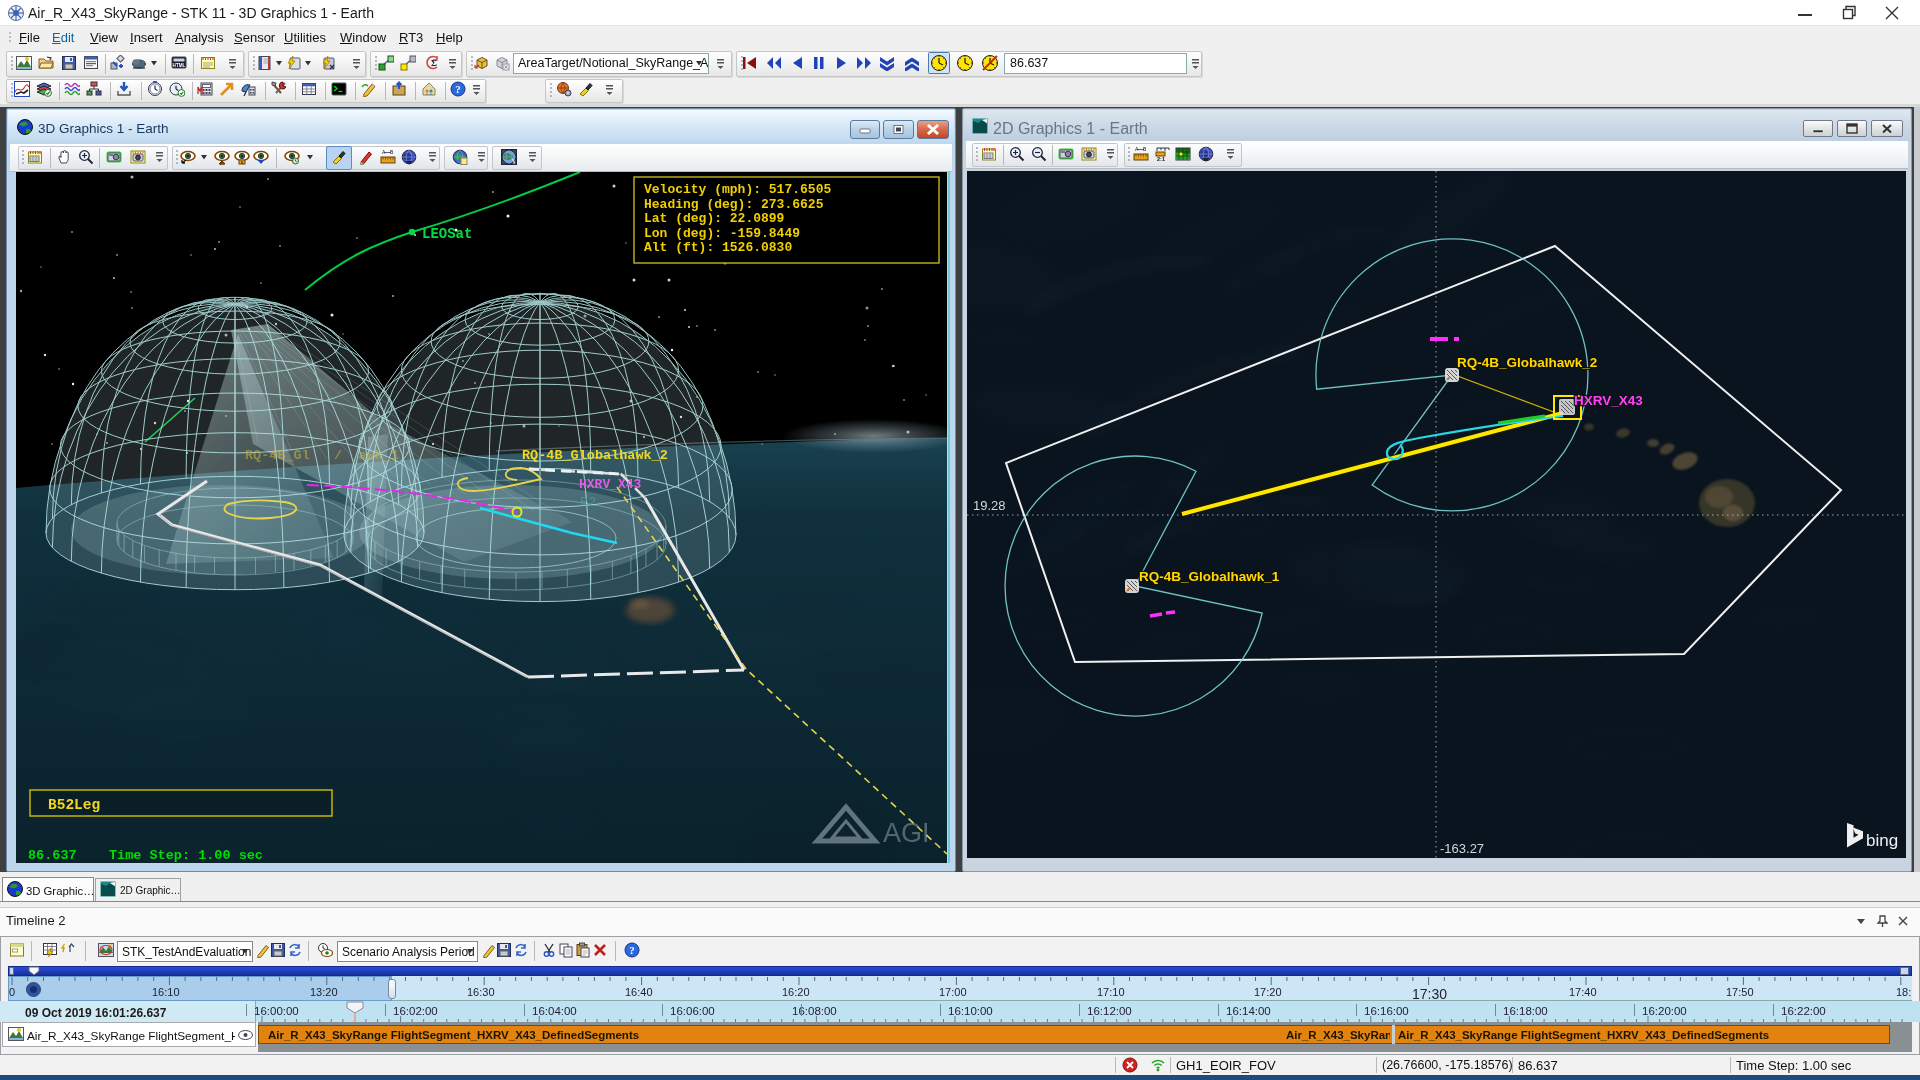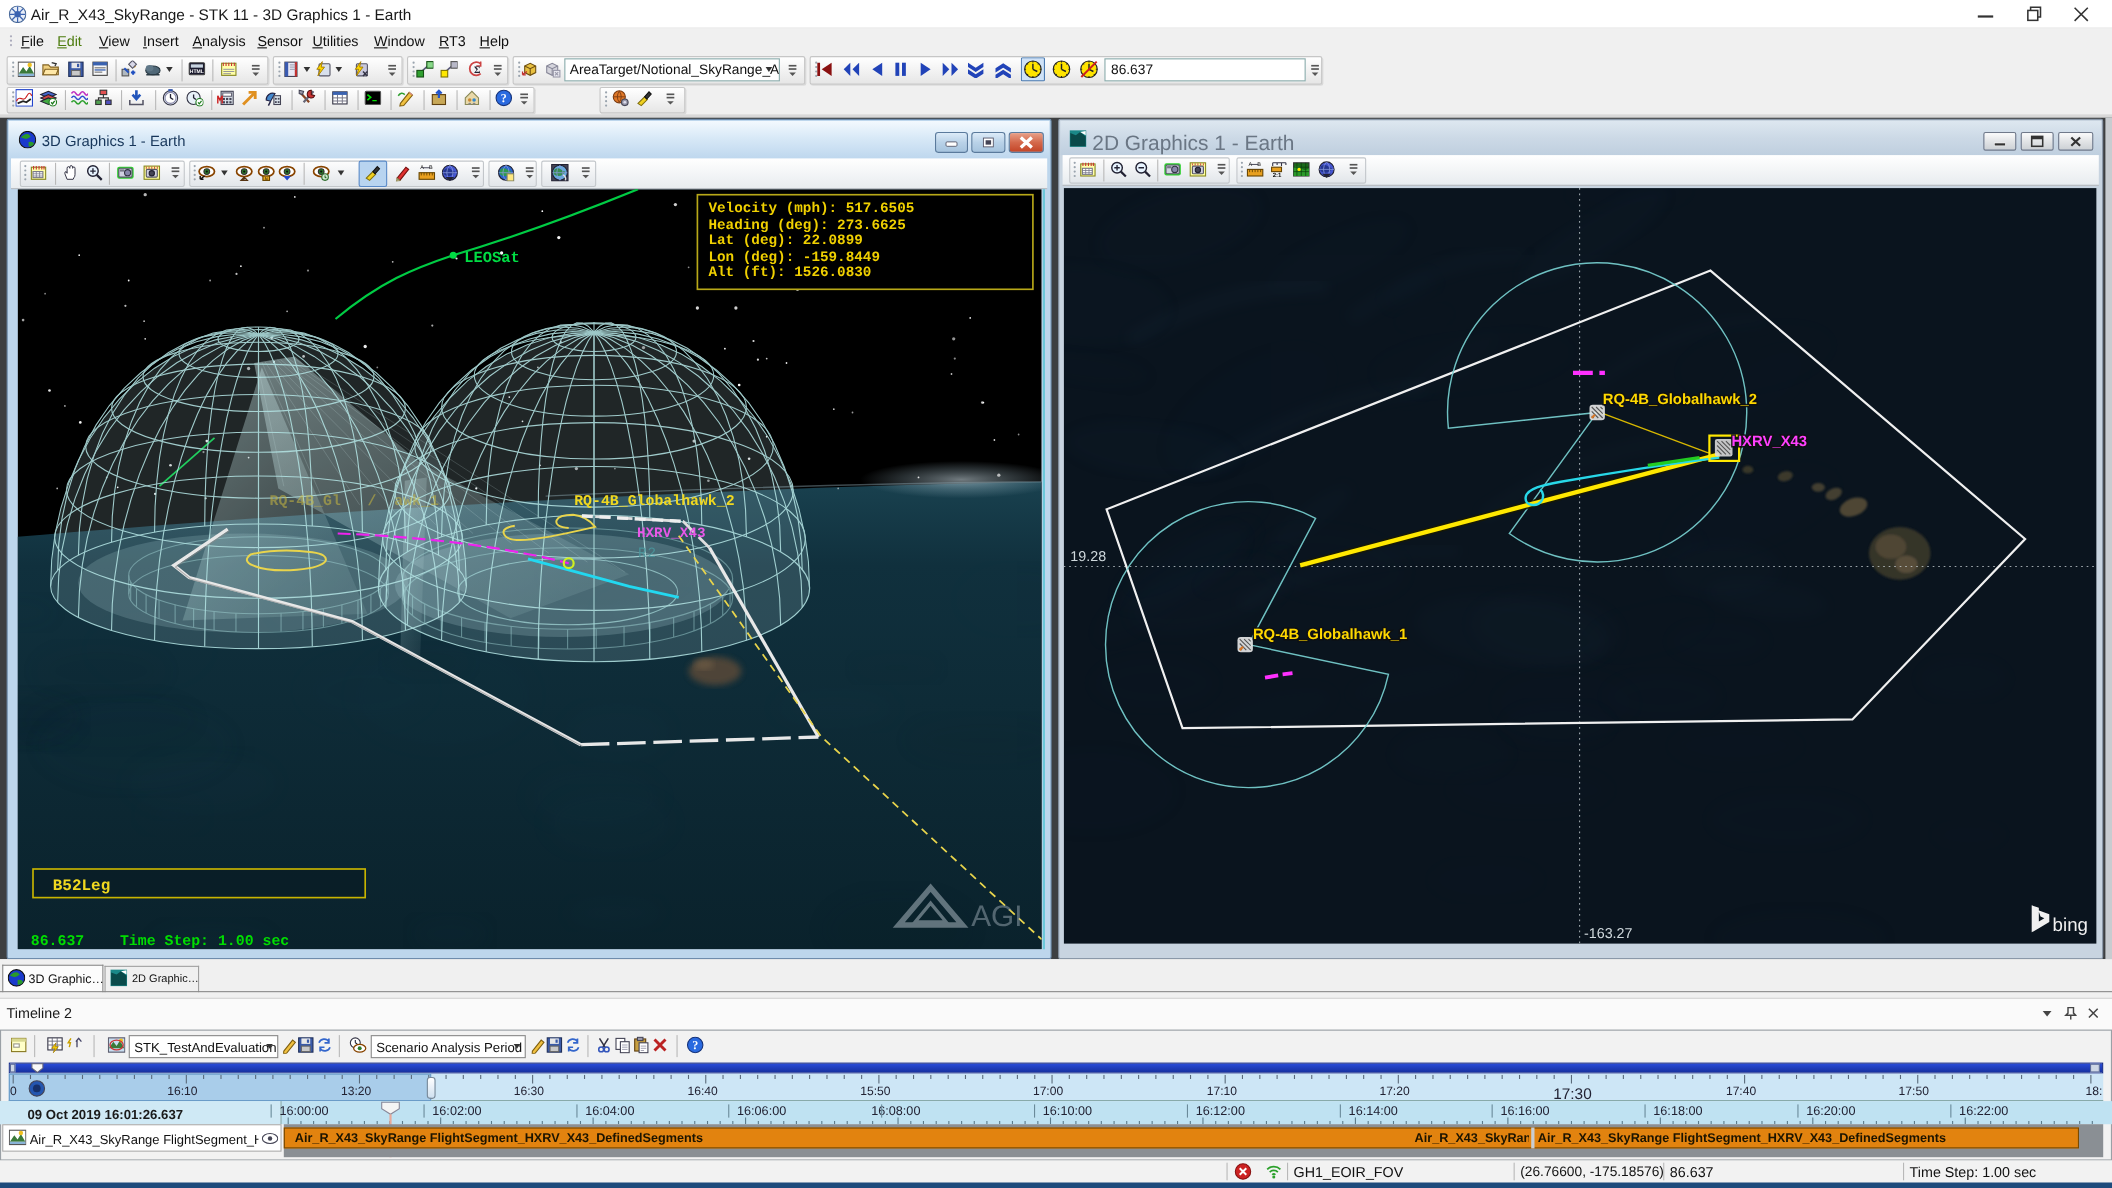--- a/index.html
+++ b/index.html
@@ -22,21 +22,21 @@
     </svg>
 <div class="abs" style="left:28px;top:5px;font-size:14px;color:#1a1a1a">Air_R_X43_SkyRange - STK 11 - 3D Graphics 1 - Earth</div>
 <svg style="position:absolute;left:1795px;top:4px" width="110" height="18" viewBox="0 0 110 18">
       <rect x="3" y="10" width="14" height="2" fill="#333"></rect>
       <rect x="48.5" y="5.5" width="9" height="9" fill="none" stroke="#333" stroke-width="1.4"></rect>
       <path d="M51 5.5 V2.5 h9 v9 h-3" fill="none" stroke="#333" stroke-width="1.4"></path>
       <path d="M91 3 L103 15 M103 3 L91 15" stroke="#333" stroke-width="1.4"></path>
     </svg>
 <div class="abs" style="left:0;top:26px;width:1920px;height:24px;background:#f0f0f0"></div>
 <div class="abs" style="left:19px;top:30px;font-size:13px;color:#111"><u>F</u>ile</div>
-<div class="abs" style="left:52px;top:30px;font-size:13px;color:#4d7c0f"><u>E</u>dit</div>
+<div class="abs" style="left:52px;top:30px;font-size:13px;color:#0369a1"><u>E</u>dit</div>
 <div class="abs" style="left:90px;top:30px;font-size:13px;color:#111"><u>V</u>iew</div>
 <div class="abs" style="left:130px;top:30px;font-size:13px;color:#111"><u>I</u>nsert</div>
 <div class="abs" style="left:175px;top:30px;font-size:13px;color:#111"><u>A</u>nalysis</div>
 <div class="abs" style="left:234px;top:30px;font-size:13px;color:#111"><u>S</u>ensor</div>
 <div class="abs" style="left:284px;top:30px;font-size:13px;color:#111"><u>U</u>tilities</div>
 <div class="abs" style="left:340px;top:30px;font-size:13px;color:#111"><u>W</u>indow</div>
 <div class="abs" style="left:399px;top:30px;font-size:13px;color:#111"><u>R</u>T3</div>
 <div class="abs" style="left:436px;top:30px;font-size:13px;color:#111"><u>H</u>elp</div>
 <svg style="position:absolute;left:8px;top:31px" width="4" height="14" viewBox="0 0 4 14">
       <circle cx="2" cy="2" r="1" fill="#aab"></circle>
@@ -594,21 +594,21 @@
       <path d="M1.5 8 L7.5 8 L4.5 11 Z" fill="#555"></path>
     </svg>
 <div class="abs" style="left:948px;top:172px;width:2px;height:691px;background:#6cc8da"></div>
 <div class="abs" style="left:962px;top:108px;width:950px;height:764px;background:#c8d4e0;border:1px solid #8a98a8;border-radius:2px"></div>
 <div class="abs" style="left:964px;top:110px;width:946px;height:31px;background:linear-gradient(#dde7f0,#ccd9e6 50%,#bfcfdf)"></div>
 <svg style="position:absolute;left:972px;top:118px" width="16" height="16" viewBox="0 0 16 16">
       <rect x="0.5" y="0.5" width="15" height="15" fill="#1a8888"></rect>
       <path d="M1 3 l5 2 4 -3 5 4 v9 H1 Z" fill="#0a4a4a"></path>
       <path d="M10 2 l5 -1 v4 Z" fill="#fff"></path>
     </svg>
-<div class="abs" style="left:993px;top:120px;font-size:19px;color:#6a7684">2D Graphics 1 - Earth</div>
+<div class="abs" style="left:993px;top:120px;font-size:16px;color:#6a7684">2D Graphics 1 - Earth</div>
 <div class="abs" style="left:1803px;top:120px;width:30px;height:17px;background:linear-gradient(#fbfbfb,#e4e6e8 45%,#cdd1d5);border:1px solid #70798a;border-radius:2px"></div>
 <svg style="position:absolute;left:1803px;top:120px" width="30" height="17" viewBox="0 0 30 17">
       <rect x="10" y="10" width="10" height="2.6" fill="#333" stroke="#fff" stroke-width="0.5"></rect>
     </svg>
 <div class="abs" style="left:1837px;top:120px;width:30px;height:17px;background:linear-gradient(#fbfbfb,#e4e6e8 45%,#cdd1d5);border:1px solid #70798a;border-radius:2px"></div>
 <svg style="position:absolute;left:1837px;top:120px" width="30" height="17" viewBox="0 0 30 17">
       <rect x="10" y="4" width="10" height="9" fill="none" stroke="#333" stroke-width="1.4"></rect>
       <rect x="10" y="4" width="10" height="2.6" fill="#333"></rect>
     </svg>
 <div class="abs" style="left:1871px;top:120px;width:32px;height:17px;background:linear-gradient(#fbfbfb,#e4e6e8 45%,#cdd1d5);border:1px solid #70798a;border-radius:2px"></div>
@@ -1360,21 +1360,21 @@
       <line x1="1837.8" y1="0" x2="1837.8" y2="4" stroke="#5a6a7a" stroke-width="1"></line>
       <line x1="1853.6" y1="0" x2="1853.6" y2="4" stroke="#5a6a7a" stroke-width="1"></line>
       <line x1="1869.3" y1="0" x2="1869.3" y2="4" stroke="#5a6a7a" stroke-width="1"></line>
       <line x1="1885.1" y1="0" x2="1885.1" y2="4" stroke="#5a6a7a" stroke-width="1"></line>
       <line x1="1900.8" y1="0" x2="1900.8" y2="8" stroke="#5a6a7a" stroke-width="1"></line>
     </svg>
 <div class="abs" style="left:152px;top:986px;font-size:11px;color:#223">16:10</div>
 <div class="abs" style="left:310px;top:986px;font-size:11px;color:#223">13:20</div>
 <div class="abs" style="left:467px;top:986px;font-size:11px;color:#223">16:30</div>
 <div class="abs" style="left:625px;top:986px;font-size:11px;color:#223">16:40</div>
-<div class="abs" style="left:782px;top:986px;font-size:11px;color:#223">15:50</div>
+<div class="abs" style="left:782px;top:986px;font-size:11px;color:#223">16:20</div>
 <div class="abs" style="left:939px;top:986px;font-size:11px;color:#223">17:00</div>
 <div class="abs" style="left:1097px;top:986px;font-size:11px;color:#223">17:10</div>
 <div class="abs" style="left:1254px;top:986px;font-size:11px;color:#223">17:20</div>
 <div class="abs" style="left:1412px;top:986px;font-size:14px;color:#223">17:30</div>
 <div class="abs" style="left:1569px;top:986px;font-size:11px;color:#223">17:40</div>
 <div class="abs" style="left:1726px;top:986px;font-size:11px;color:#223">17:50</div>
 <div class="abs" style="left:1896px;top:986px;font-size:11px;color:#223">18:</div>
 <div class="abs" style="left:9px;top:986px;font-size:11px;color:#223">0</div>
 <svg style="position:absolute;left:25px;top:981px" width="17" height="17" viewBox="0 0 17 17">
       <circle cx="8.5" cy="8.5" r="7" fill="#2456b0" stroke="#445"></circle>

